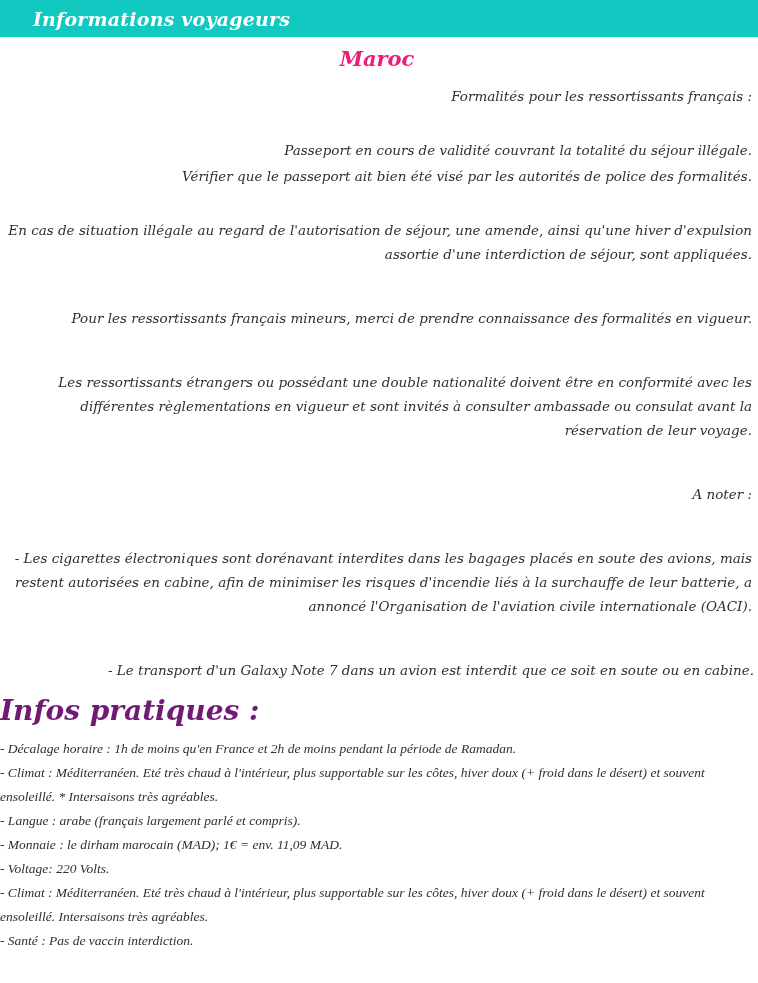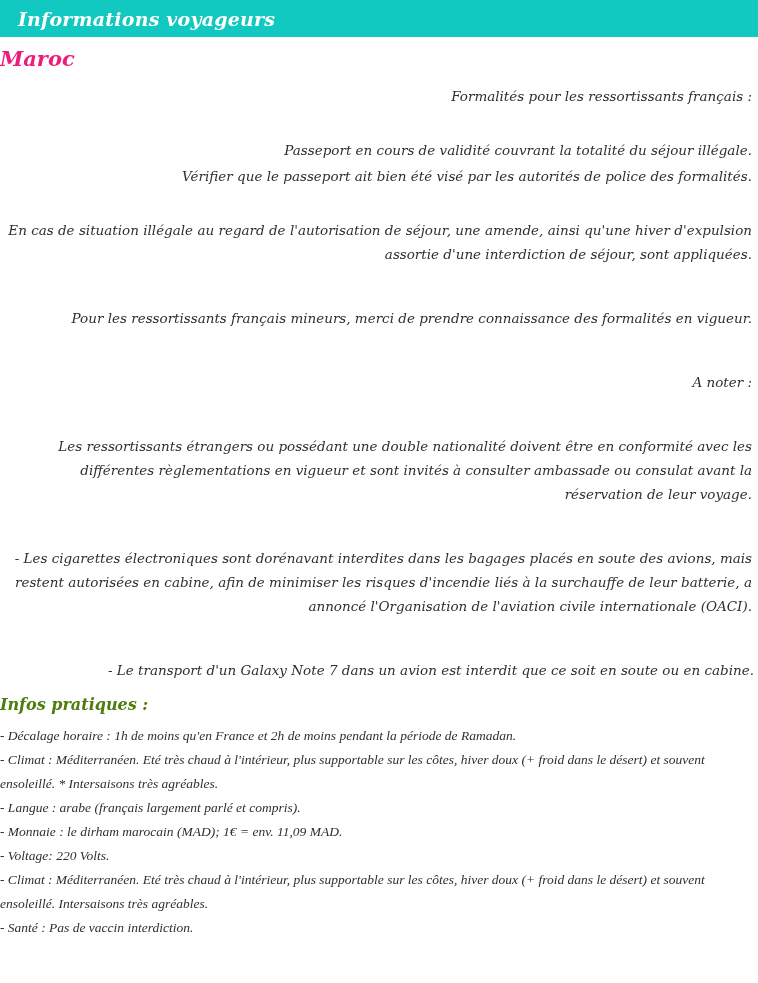--- a/index.html
+++ b/index.html
@@ -15,21 +15,21 @@
   }
   .page {
     width: 758px;
     position: relative;
   }
   .header-bar {
     background: #11c9c0;
     height: 37px;
     display: flex;
     align-items: center;
-    padding-left: 18px;
+    padding-left: 33px;
     box-sizing: border-box;
   }
   .header-bar .title {
     font-family: "DejaVu Serif", serif;
     font-style: italic;
     font-weight: bold;
     font-size: 19px;
     color: #ffffff;
     letter-spacing: 0.2px;
   }
@@ -37,27 +37,28 @@
     padding: 0 4px 0 0;
   }
   h2.country {
     font-family: "DejaVu Serif", serif;
     font-style: italic;
     font-weight: bold;
     font-size: 21px;
     color: #ed1b7b;
     margin: 10px 0 14px 0;
     line-height: 1.1;
+    text-align: center;
   }
   h2.section {
     font-family: "DejaVu Serif", serif;
     font-style: italic;
     font-weight: bold;
-    font-size: 16px;
-    color: #4d7c0f;
+    font-size: 28px;
+    color: #701a75;
     margin: 14px 0 10px 0;
     line-height: 1.1;
   }
   p.para {
     font-family: "DejaVu Serif", serif;
     font-style: italic;
     font-size: 13.5px;
     line-height: 1.78;
     color: #2f2f2f;
     margin: 0 0 12px 0;
@@ -100,23 +101,23 @@
 
     <p class="para gap-lg">Formalités pour les ressortissants français :</p>
 
     <p class="para tight">Passeport en cours de validité couvrant la totalité du séjour illégale.</p>
     <p class="para gap-lg">Vérifier que le passeport ait bien été visé par les autorités de police des formalités.</p>
 
     <p class="para gap-xl">En cas de situation illégale au regard de l'autorisation de séjour, une amende, ainsi qu'une hiver d'expulsion assortie d'une interdiction de séjour, sont appliquées.</p>
 
     <p class="para gap-xl">Pour les ressortissants français mineurs, merci de prendre connaissance des formalités en vigueur.</p>
 
+    <p class="para gap-xl">Les ressortissants étrangers ou possédant une double nationalité doivent être en conformité avec les différentes règlementations en vigueur et sont invités à consulter ambassade ou consulat avant la réservation de leur voyage.</p>
+
     <p class="para gap-xl">A noter :</p>
-
-    <p class="para gap-xl">Les ressortissants étrangers ou possédant une double nationalité doivent être en conformité avec les différentes règlementations en vigueur et sont invités à consulter ambassade ou consulat avant la réservation de leur voyage.</p>
 
     <p class="para gap-xl">- Les cigarettes électroniques sont dorénavant interdites dans les bagages placés en soute des avions, mais restent autorisées en cabine, afin de minimiser les risques d'incendie liés à la surchauffe de leur batterie, a annoncé l'Organisation de l'aviation civile internationale (OACI).</p>
 
     <p class="para gap-sm">- Le transport d'un Galaxy Note 7 dans un avion est interdit que ce soit en soute ou en cabine.</p>
 
     <h2 class="section">Infos pratiques :</h2>
 
     <div>
       <p class="list-line">- Décalage horaire : 1h de moins qu'en France et 2h de moins pendant la période de Ramadan.</p>
       <p class="list-line">- Climat : Méditerranéen. Eté très chaud à l'intérieur, plus supportable sur les côtes, hiver doux (+ froid dans le désert) et souvent ensoleillé. * Intersaisons très agréables.</p>

